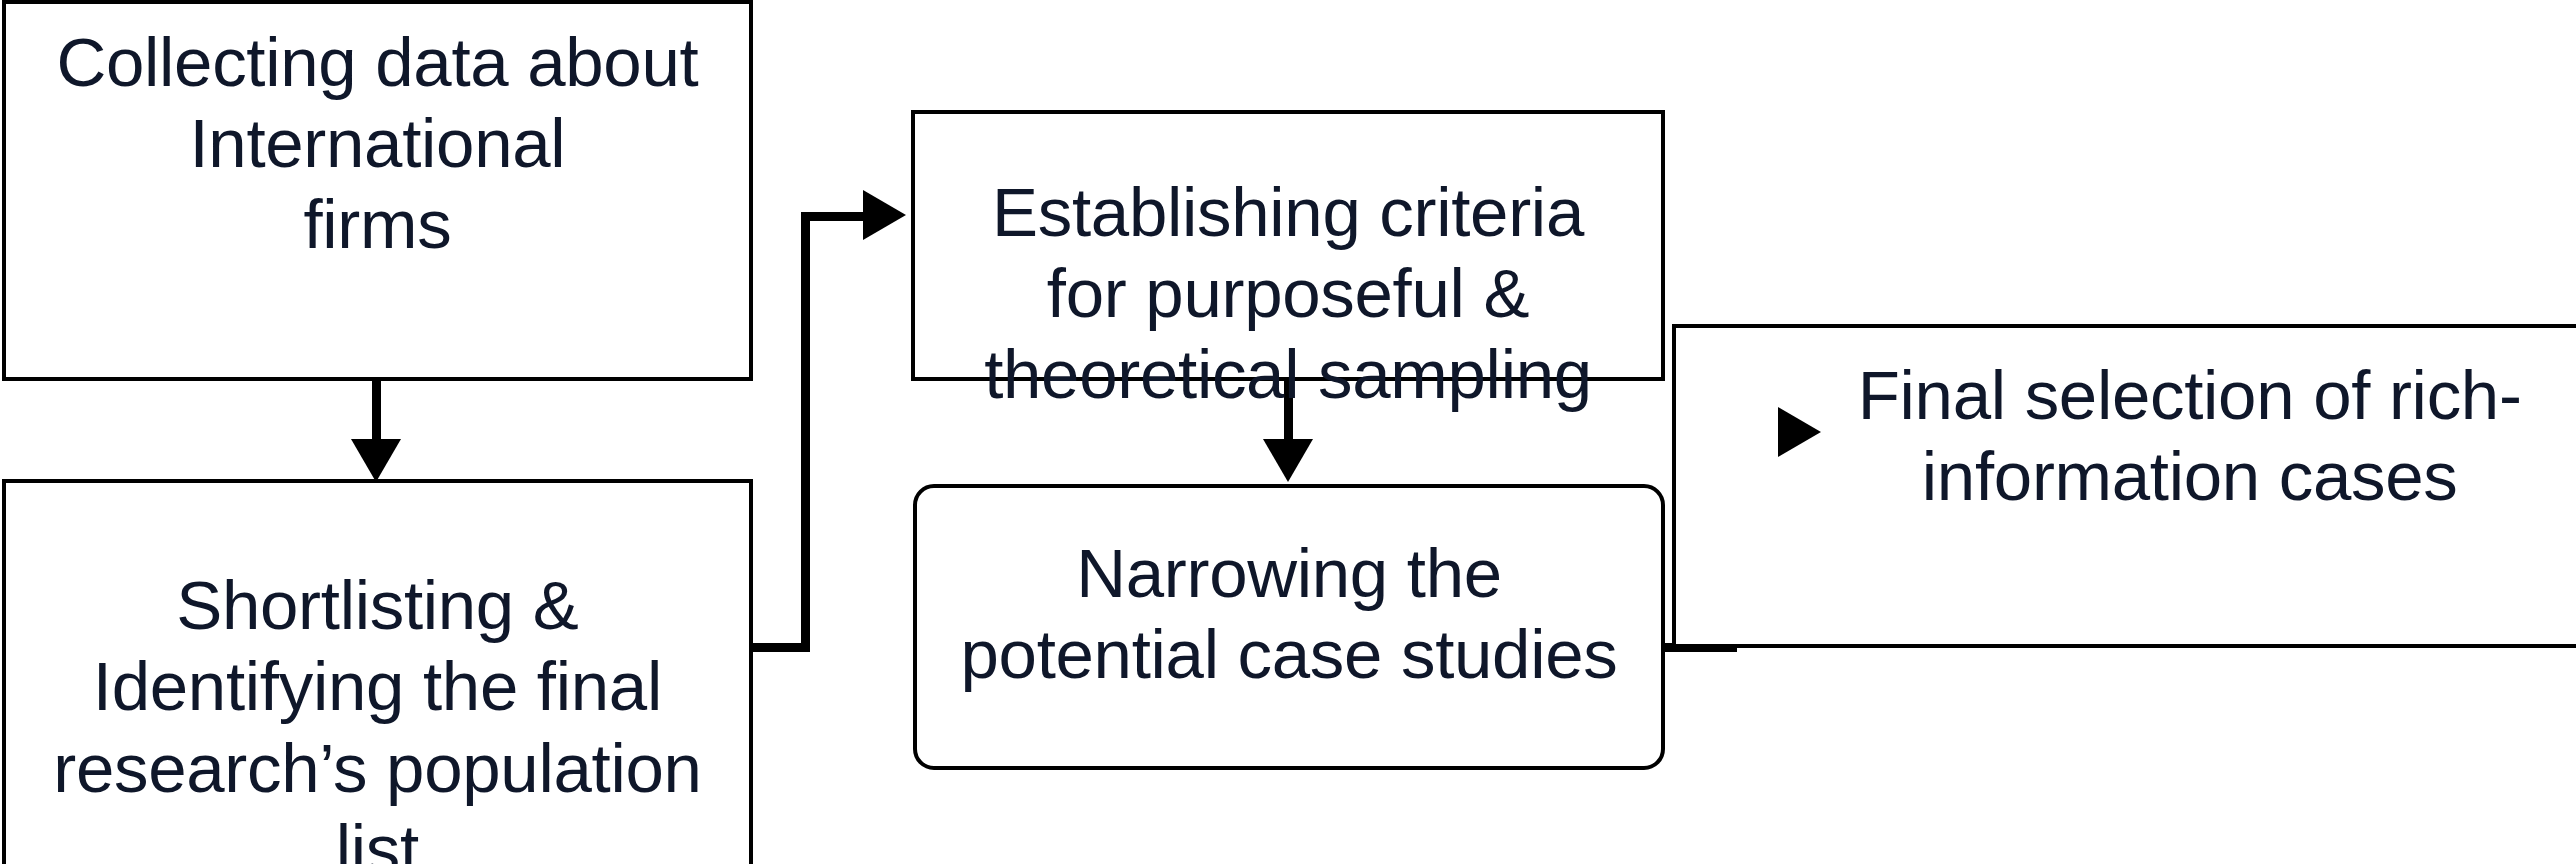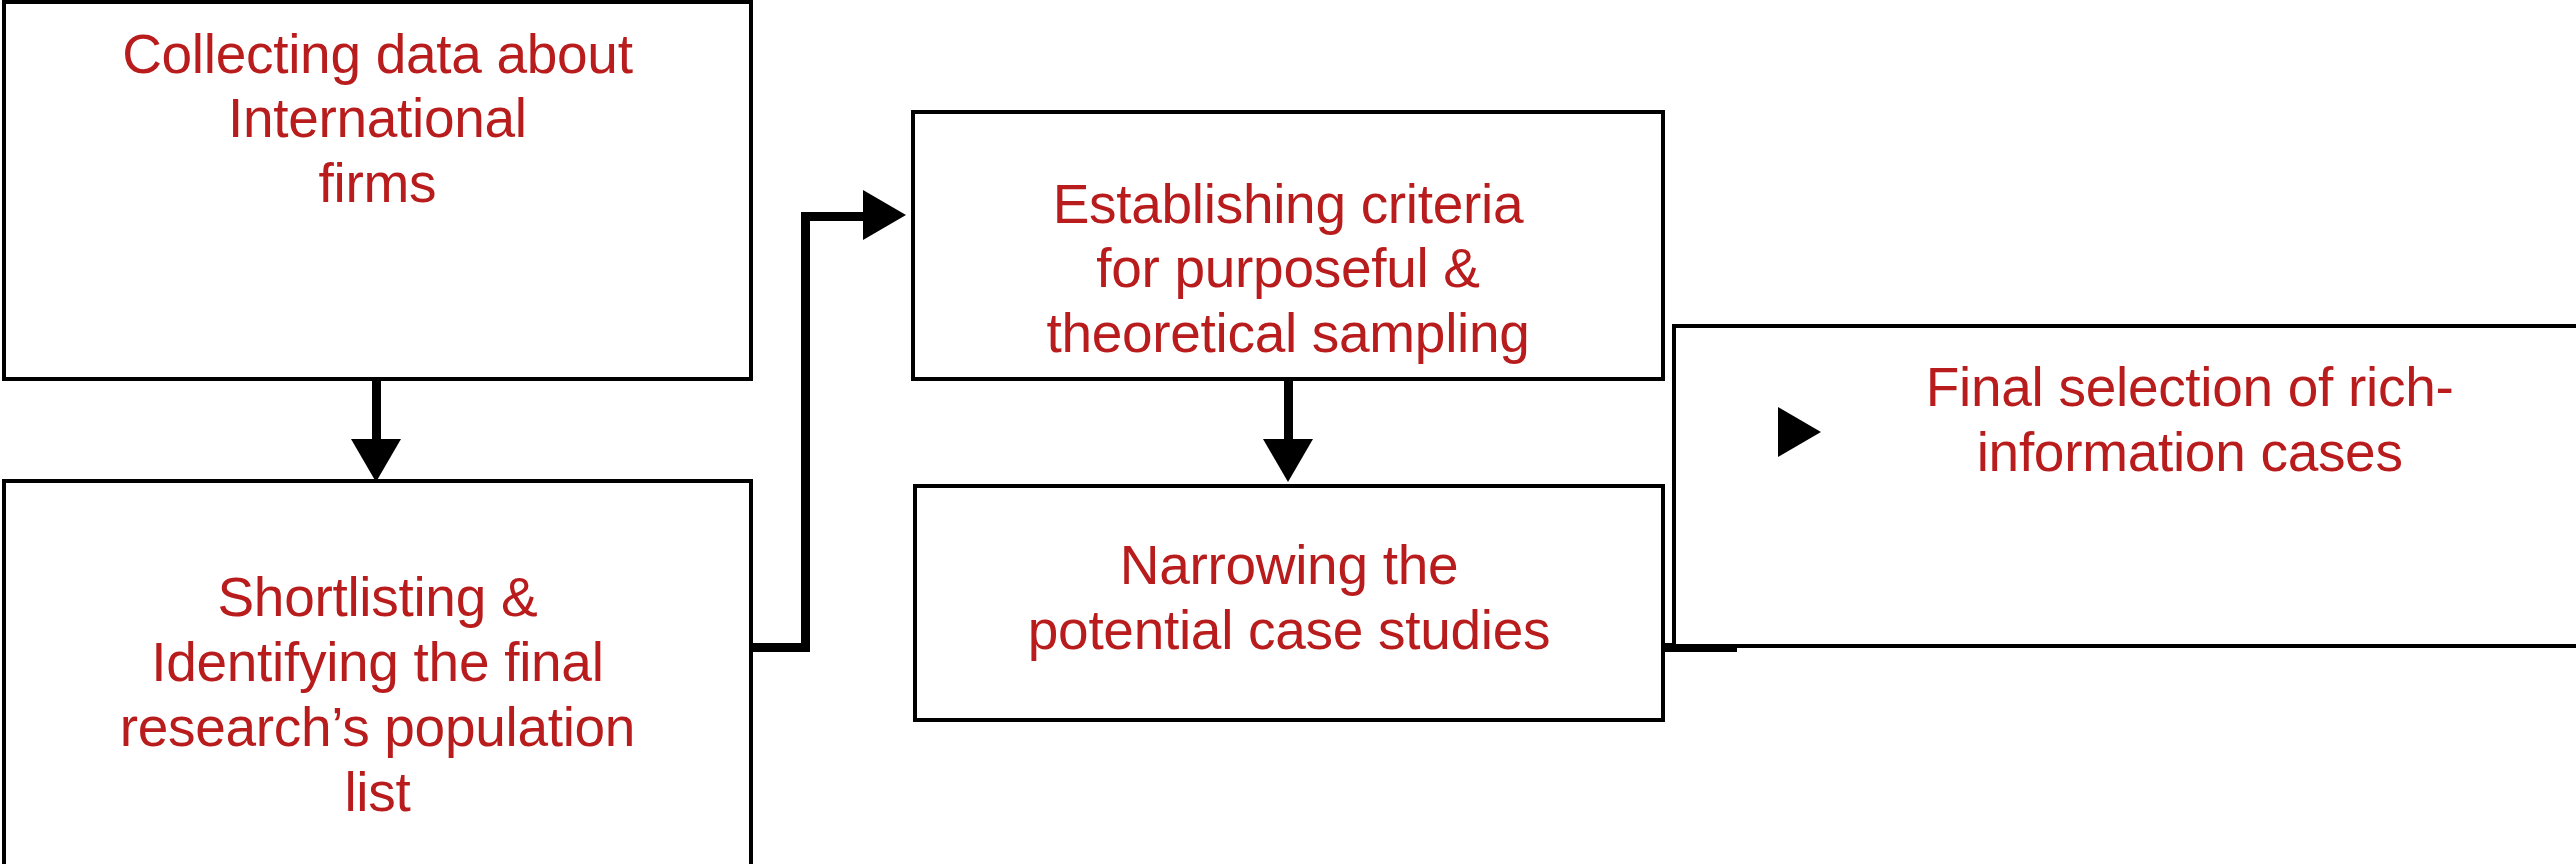--- a/index.html
+++ b/index.html
@@ -24,42 +24,42 @@
     border: 4.9px solid #000000;
     background: #ffffff;
     display: flex;
     align-items: flex-start;
     justify-content: center;
     z-index: 2;
   }
   .flow-box .box-label {
     display: block;
     text-align: center;
-    color: #b91c1c;
+    color: #0f172a;
     font-family: "Liberation Sans", sans-serif;
-    font-size: 55px;
+    font-size: 69px;
     line-height: 1.18;
     font-weight: 400;
     white-space: pre-line;
     letter-spacing: -0.3px;
   }
   #box-collecting-data {
     left: 1.9px;  top: 0px;   width: 751px;  height: 381px;
   }
   #box-collecting-data .box-label { padding-top: 17.5px; }
   #box-shortlisting {
     left: 1.9px;  top: 479px; width: 751px;  height: 389px;
   }
   #box-shortlisting .box-label { padding-top: 34px; margin-top: 48px; }
   #box-establishing-criteria {
     left: 911px; top: 110px; width: 754px; height: 271px;
   }
   #box-establishing-criteria .box-label { padding-top: 17.5px; margin-top: 40px; }
   #box-narrowing {
-    left: 913px; top: 484px; width: 752px; height: 238px;
+    left: 913px; top: 484px; width: 752px; height: 286px; border-radius: 21px;
   }
   #box-narrowing .box-label { padding-top: 45px; }
   #box-final-selection {
     left: 1672px; top: 324px; width: 1020px; height: 324px;
   }
   #box-final-selection .box-label { padding-top: 27px; padding-left: 27px; padding-right: 11.7px; }
 
   
   .conn-line {
     position: absolute;

